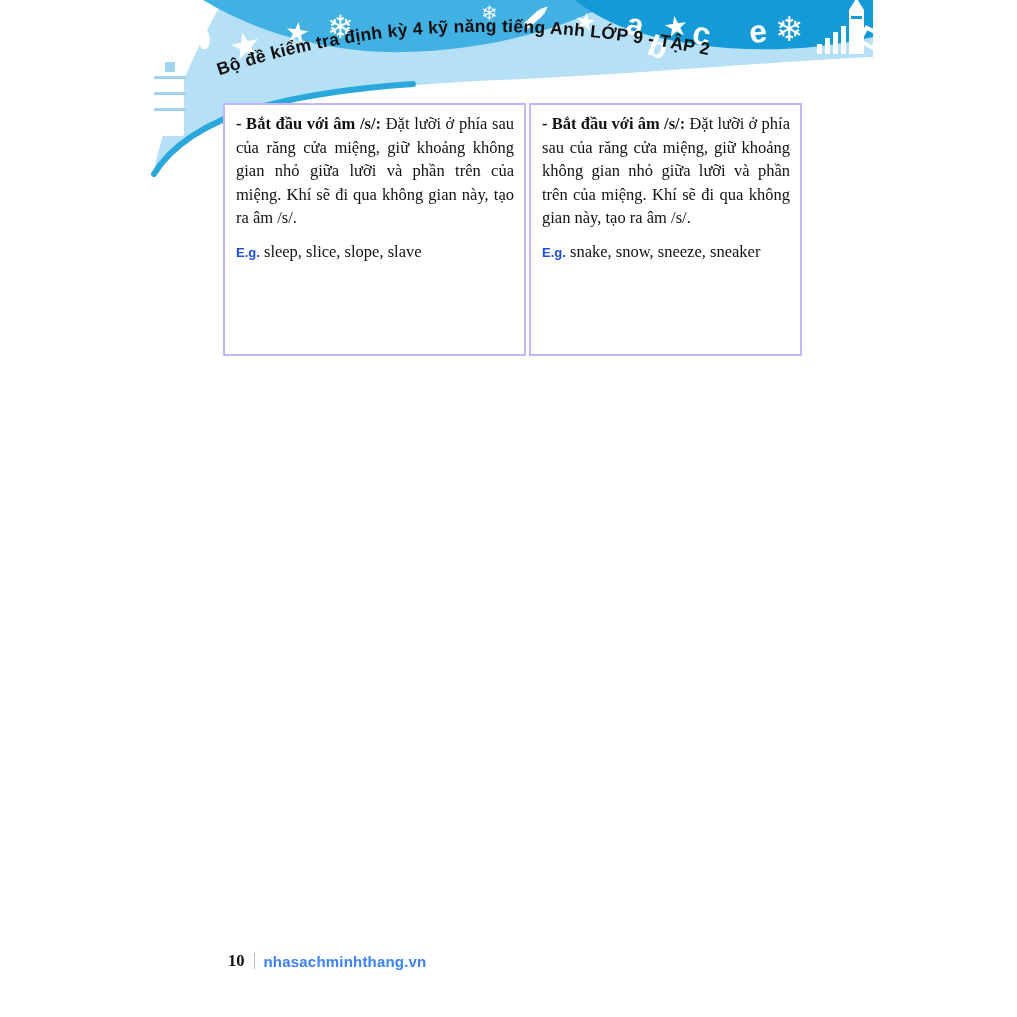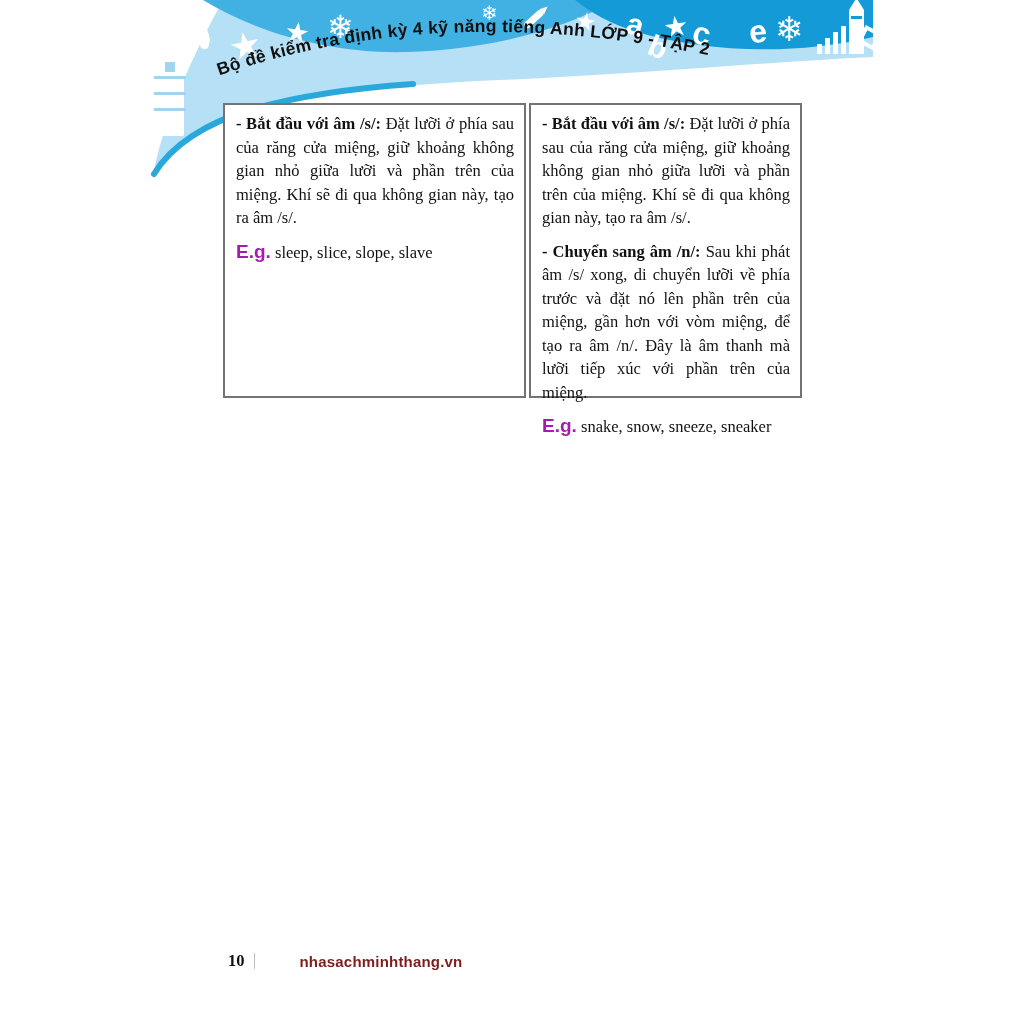--- a/index.html
+++ b/index.html
@@ -8,45 +8,45 @@
     font-family:"Liberation Serif", serif;overflow:hidden;
   }
   .page{position:absolute;inset:0;background:#fff;}
 
   
   .header-art{position:absolute;left:145px;top:0;width:728px;height:260px;}
   .header-art svg{display:block;width:100%;height:100%;}
 
   
   .pron-cell{
-    position:absolute;top:103px;height:295px;box-sizing:border-box;
-    border:2px solid #737373;background:#fff;
+    position:absolute;top:103px;height:253px;box-sizing:border-box;
+    border:2px solid #c4b5fd;background:#fff;
     padding:7px 10px 21px 11px;
     font-size:16.5px;line-height:23.5px;color:#111;
     text-align:justify;
   }
   .cell-left {left:223px;width:303px;}
   .cell-right{left:529px;width:273px;}
   .pron-cell p{margin:0 0 10px 0;}
   .pron-cell p:last-child{margin-bottom:0;}
   .lead{font-weight:bold;}
   .eg-line{margin-top:12px;text-align:left;}
-  .eg-label{font-weight:bold;color:#a21caf;font-family:"Liberation Sans",sans-serif;font-size:19px;}
+  .eg-label{font-weight:bold;color:#1d4ed8;font-family:"Liberation Sans",sans-serif;font-size:13px;}
   .eg-words{}
 
   
   .footer{
     position:absolute;left:228px;top:950px;height:22px;
     display:flex;align-items:center;gap:9px;
   }
   .page-num{font-family:"Liberation Serif",serif;font-weight:bold;font-size:16.5px;color:#111;}
   .footer-divider{width:1px;height:16px;background:#b9bdc2;}
   .site-url{
     font-family:"Liberation Sans",sans-serif;font-weight:bold;
-    font-size:15px;color:#7f1d1d;letter-spacing:.2px;margin-left:36px;
+    font-size:15px;color:#3b82f6;letter-spacing:.2px;
   }
 </style>
 </head>
 <body>
 
 <div class="page">
 
   <div class="header-art">
     <svg viewBox="0 0 728 260" xmlns="http://www.w3.org/2000/svg">
 
@@ -121,21 +121,20 @@
     </svg>
   </div>
 
   <div class="pron-cell cell-left">
     <p><span class="lead">- Bắt đầu với âm /s/:</span><span> Đặt lưỡi ở phía sau của răng cửa miệng, giữ khoảng không gian nhỏ giữa lưỡi và phần trên của miệng. Khí sẽ đi qua không gian này, tạo ra âm /s/.</span></p>
     <p class="eg-line"><span class="eg-label">E.g.</span> <span class="eg-words">sleep, slice, slope, slave</span></p>
   </div>
 
   <div class="pron-cell cell-right">
     <p><span class="lead">- Bắt đầu với âm /s/:</span><span> Đặt lưỡi ở phía sau của răng cửa miệng, giữ khoảng không gian nhỏ giữa lưỡi và phần trên của miệng. Khí sẽ đi qua không gian này, tạo ra âm /s/.</span></p>
-    <p><span class="lead">- Chuyển sang âm /n/:</span><span> Sau khi phát âm /s/ xong, di chuyển lưỡi về phía trước và đặt nó lên phần trên của miệng, gần hơn với vòm miệng, để tạo ra âm /n/. Đây là âm thanh mà lưỡi tiếp xúc với phần trên của miệng.</span></p>
     <p class="eg-line"><span class="eg-label">E.g.</span> <span class="eg-words">snake, snow, sneeze, sneaker</span></p>
   </div>
 
   <div class="footer">
     <span class="page-num">10</span>
     <span class="footer-divider"></span>
     <span class="site-url">nhasachminhthang.vn</span>
   </div>
 
 </div>

